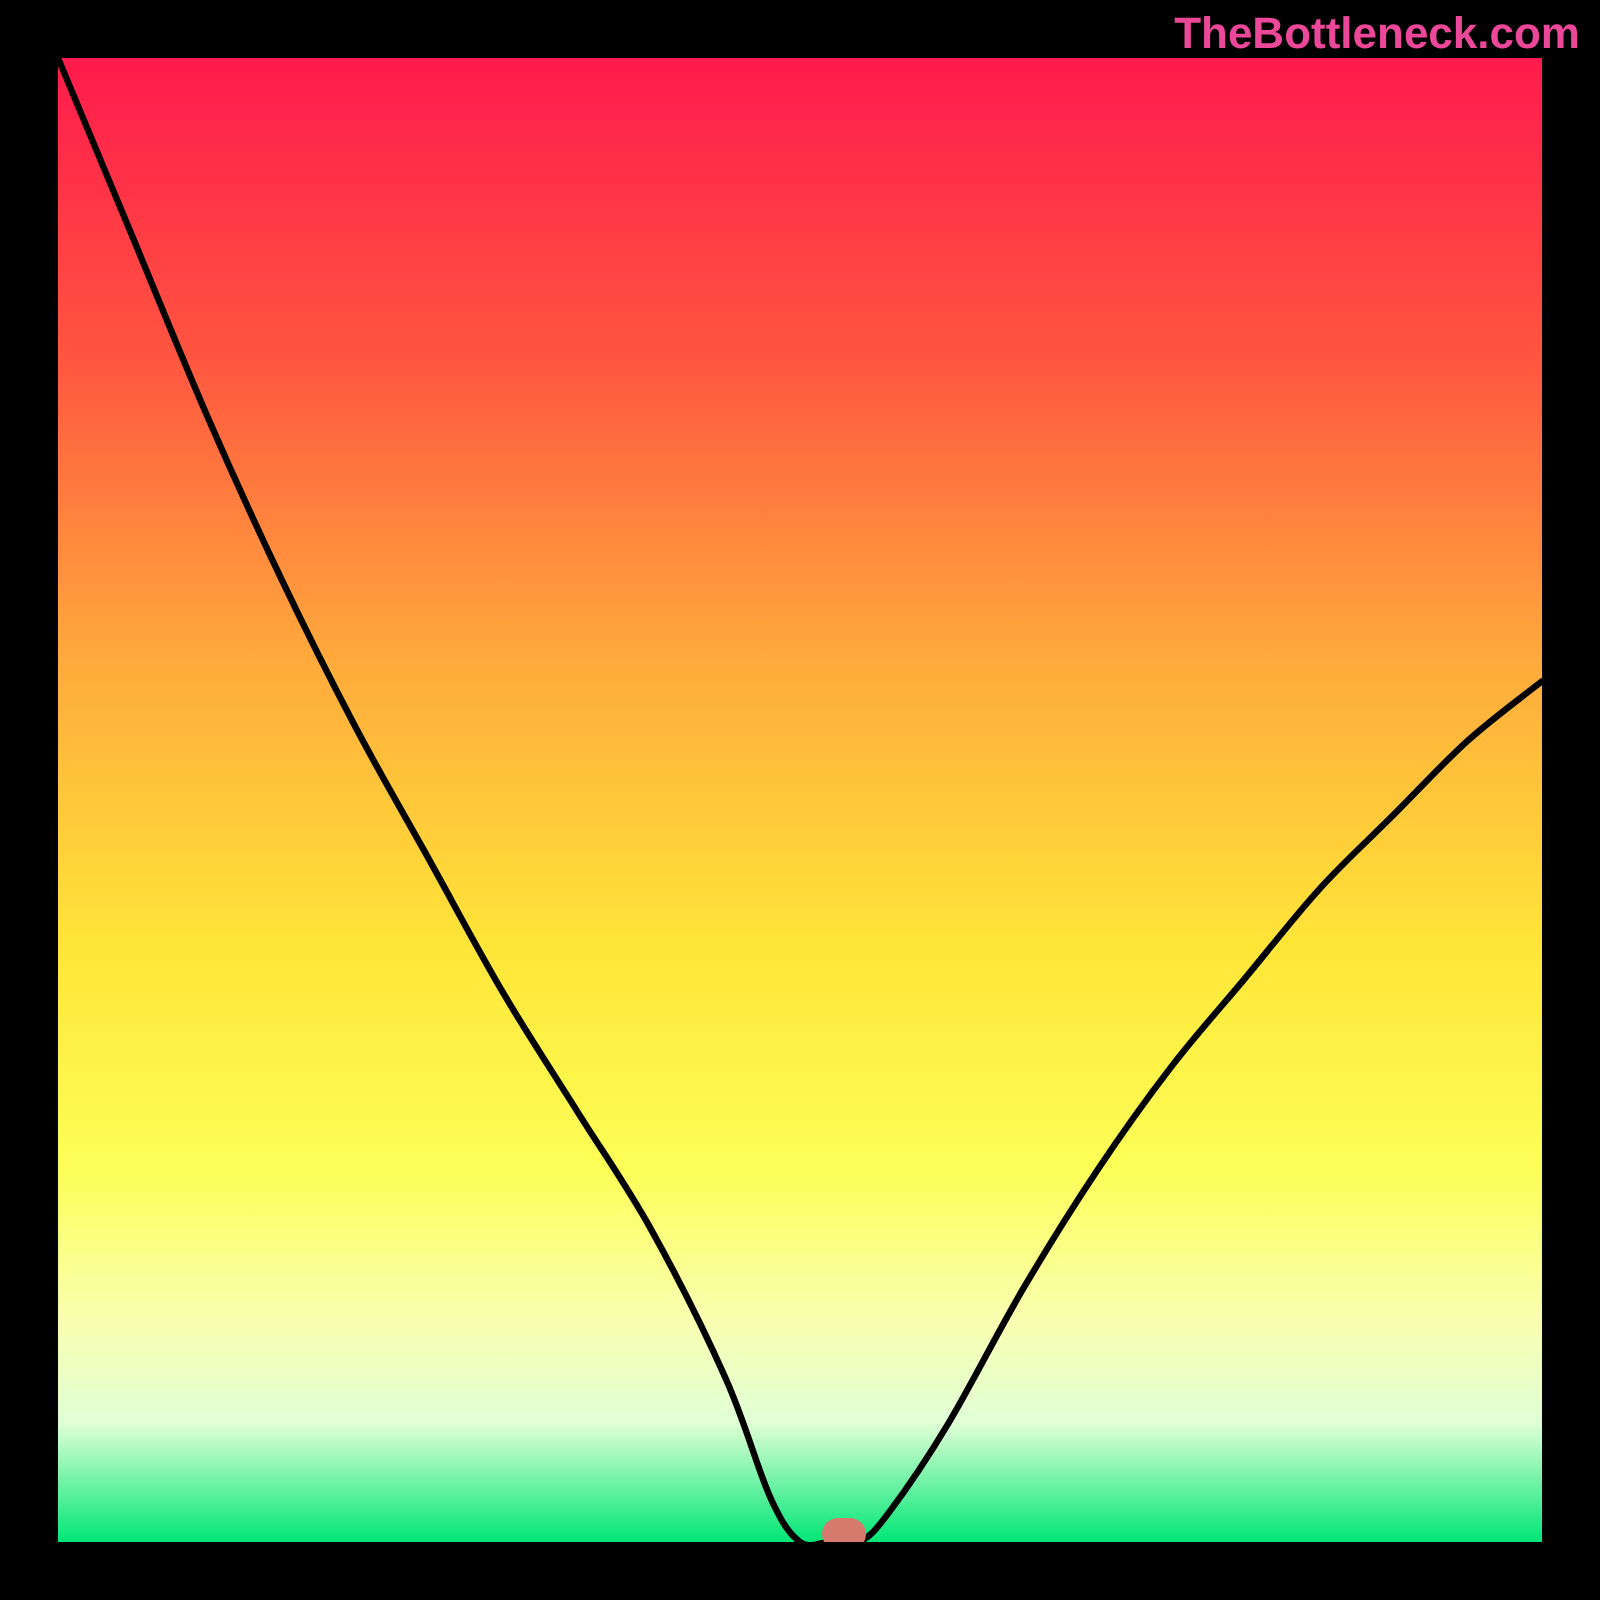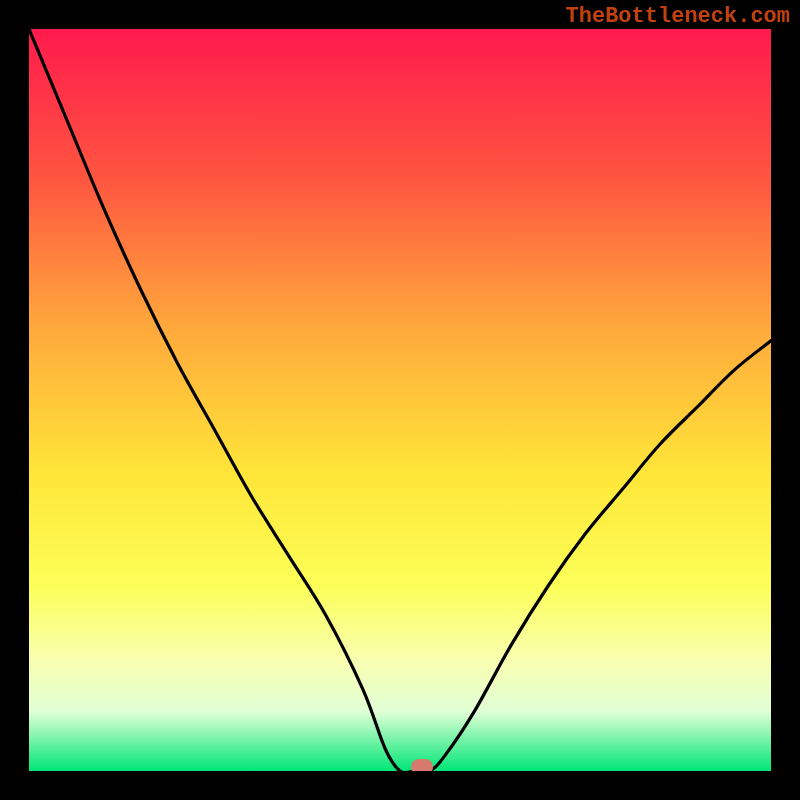--- a/index.html
+++ b/index.html
@@ -7,24 +7,24 @@
   .container {
     position: relative;
     width: 800px;
     height: 800px;
     background: #000;
   }
   .watermark {
     position: absolute;
     top: 4px;
     right: 10px;
-    font-family: Liberation Mono, monospace;
+    font-family: Liberation Sans, sans-serif;
     font-size: 22px;
     font-weight: bold;
-    color: #c2410c;
+    color: #ec4899;
     z-index: 10;
   }
   .plot-area {
     position: absolute;
     left: 29px;
     top: 29px;
     width: 742px;
     height: 742px;
     overflow: hidden;
   }

